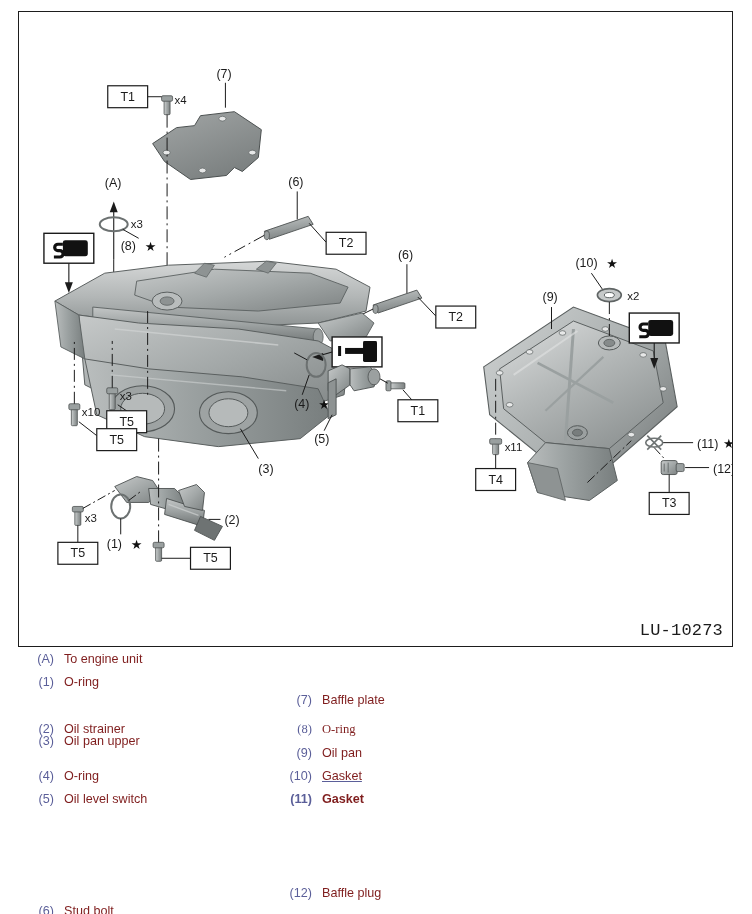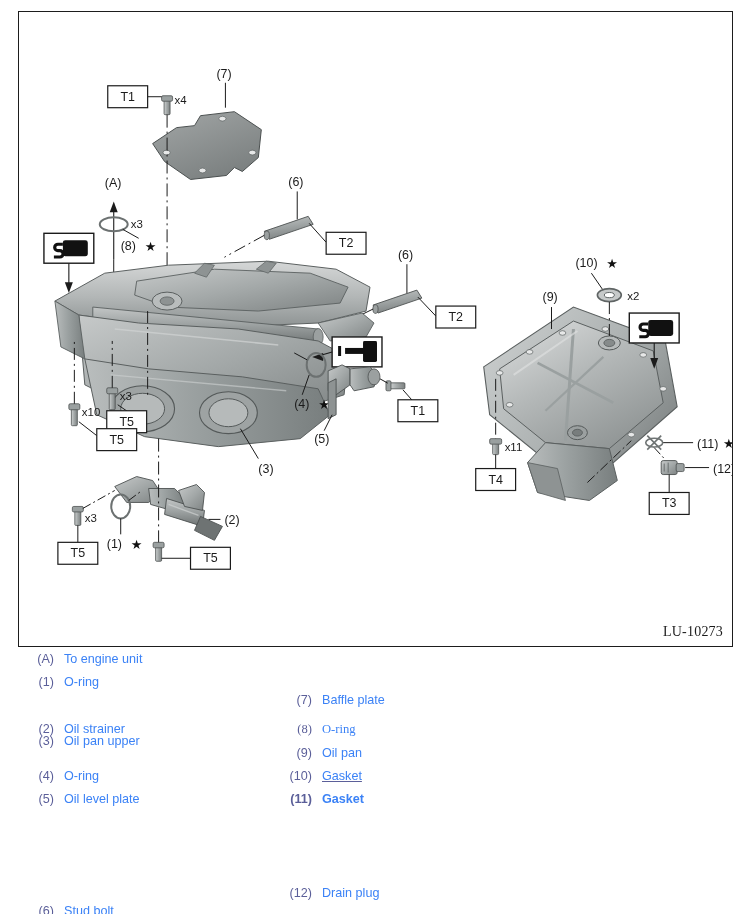--- a/index.html
+++ b/index.html
@@ -10,39 +10,39 @@
     -webkit-font-smoothing:antialiased;
   }
   
   #figure-frame{
     position:absolute;left:18px;top:11px;width:715px;height:636px;
     border:1.3px solid #1d1d1d;background:#fff;box-sizing:border-box;
   }
   #figure-canvas{position:absolute;left:0;top:0;width:100%;height:100%;}
   #fig-code{
     position:absolute;right:9px;bottom:6px;
-    font-size:14px;color:#1b1b1b;letter-spacing:.2px;
-    font-family:Liberation Serif, serif;
+    font-size:17px;color:#1b1b1b;letter-spacing:.2px;
+    font-family:Liberation Mono, monospace;
   }
   
   #legend{
     position:absolute;left:18px;top:652px;width:715px;height:252px;
   }
   .legend-col{position:absolute;top:0;width:290px;}
   #legend-col-left{left:4px;}
   #legend-col-right{left:262px;}
   .legend-row{
     position:absolute;height:16px;white-space:nowrap;
     color:#5b5f99;font-size:12.6px;
   }
   .legend-num{
     display:inline-block;width:32px;text-align:right;
     margin-right:10px;color:#5b5f99;
   }
-  .legend-label{color:#3b82f6;}
+  .legend-label{color:#7f1d1d;}
   
   .lbl{font-family:"Liberation Sans","DejaVu Sans",sans-serif;font-size:12.5px;fill:#1b1b1b;}
   .lbl-sm{font-family:"Liberation Sans","DejaVu Sans",sans-serif;font-size:11.5px;fill:#1b1b1b;}
   .tbox-t{font-family:"Liberation Sans","DejaVu Sans",sans-serif;font-size:12.5px;fill:#1b1b1b;}
   .star{font-family:"DejaVu Sans",sans-serif;font-size:13px;fill:#111;}
 </style>
 </head>
 <body>
 
 <div id="figure-frame">
@@ -392,24 +392,24 @@
   <div id="fig-code">LU-10273</div>
 </div>
 
 <div id="legend">
   <div class="legend-col" id="legend-col-left">
       <div class="legend-row" style="top: 0px;"><span class="legend-num">(A)</span><span class="legend-label">To engine unit</span></div>
       <div class="legend-row" style="top: 23.4px;"><span class="legend-num">(1)</span><span class="legend-label">O-ring</span></div>
       <div class="legend-row" style="top: 70.2px;"><span class="legend-num">(2)</span><span class="legend-label">Oil strainer</span></div>
       <div class="legend-row" style="top: 82px;"><span class="legend-num">(3)</span><span class="legend-label">Oil pan upper</span></div>
       <div class="legend-row" style="top: 117px;"><span class="legend-num">(4)</span><span class="legend-label">O-ring</span></div>
-      <div class="legend-row" style="top: 140.4px;"><span class="legend-num">(5)</span><span class="legend-label">Oil level plate</span></div>
+      <div class="legend-row" style="top: 140.4px;"><span class="legend-num">(5)</span><span class="legend-label">Oil level switch</span></div>
       <div class="legend-row" style="top: 252px;"><span class="legend-num">(6)</span><span class="legend-label">Stud bolt</span></div>
     </div>
   <div class="legend-col" id="legend-col-right">
       <div class="legend-row" style="top: 41px;"><span class="legend-num">(7)</span><span class="legend-label">Baffle plate</span></div>
       <div class="legend-row" style="top: 70.2px; font-family: Liberation Serif, serif;"><span class="legend-num">(8)</span><span class="legend-label">O-ring</span></div>
       <div class="legend-row" style="top: 93.6px;"><span class="legend-num">(9)</span><span class="legend-label">Oil pan</span></div>
       <div class="legend-row" style="top: 117px; text-decoration: underline;"><span class="legend-num">(10)</span><span class="legend-label">Gasket</span></div>
       <div class="legend-row" style="top: 140.4px; font-weight: bold;"><span class="legend-num">(11)</span><span class="legend-label">Gasket</span></div>
-      <div class="legend-row" style="top: 234px;"><span class="legend-num">(12)</span><span class="legend-label">Drain plug</span></div>
+      <div class="legend-row" style="top: 234px;"><span class="legend-num">(12)</span><span class="legend-label">Baffle plug</span></div>
     </div>
 </div>
 
 </body></html>

